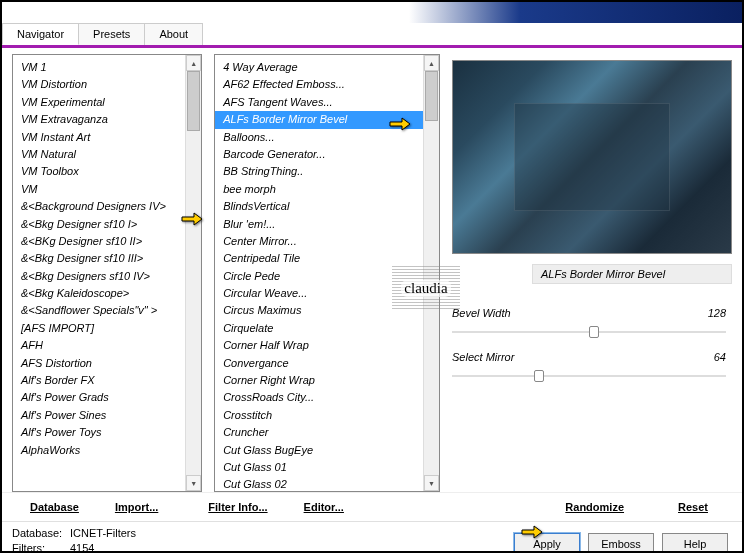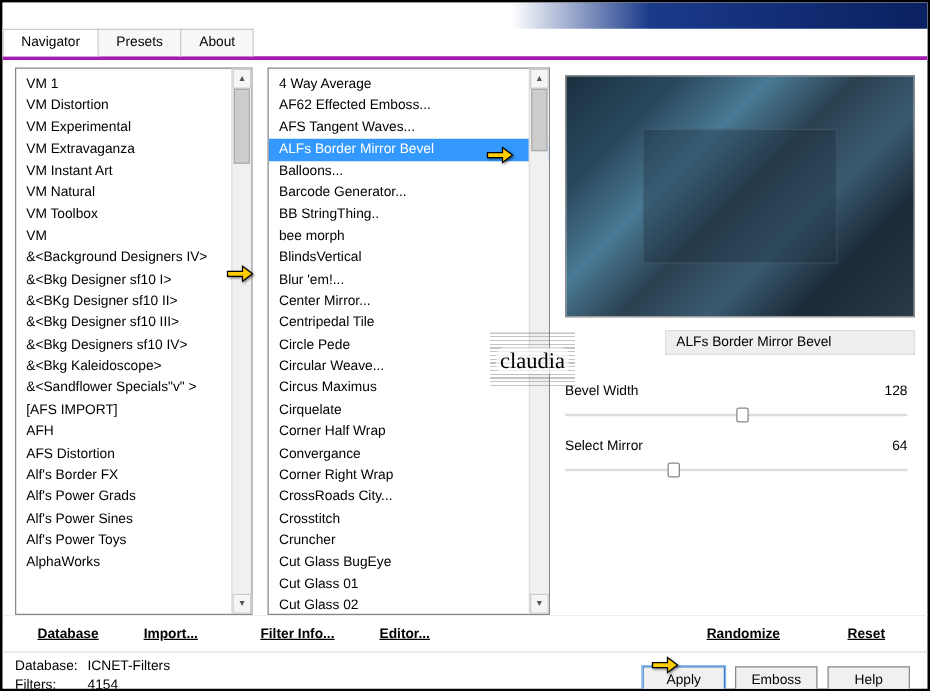--- a/index.html
+++ b/index.html
@@ -3,21 +3,21 @@
 <meta charset="utf-8">
 <style>
 * { margin: 0; padding: 0; box-sizing: border-box; font-family: "Segoe UI", Arial, sans-serif; font-size: 11px; }
 body { background: #fff; width: 744px; height: 553px; border: 2px solid #000; position: relative; overflow: hidden; }
 .header { background: linear-gradient(to right, #fff 0%, #fff 55%, #1a3a8a 70%, #0a2060 100%); height: 22px; display: flex; align-items: center; padding-right: 14px; }
 .header-title { color: #fff; font-weight: bold; font-style: italic; font-size: 14px; }
 .tabs { display: flex; border-bottom: 3px solid #a21caf; background: #fff; margin-top: -1px; }
 .tab { padding: 4px 14px; border: 1px solid #ccc; border-bottom: none; margin-right: -1px; background: #f8f8f8; cursor: pointer; }
 .tab.active { background: #fff; border-bottom: 1px solid #fff; position: relative; z-index: 1; }
 .main { display: flex; height: 444px; padding: 6px 0 0 0; }
-.col { position: relative; border: 1px solid #888; background: #fff; margin: 0 6px; }
+.col { position: relative; border: 1px solid #888; background: #fff; margin: 0 6px; font-style: italic; }
 .col1 { width: 192px; margin-left: 10px; }
 .col2 { width: 228px; }
 .col3 { flex: 1; border: none; margin-right: 10px; }
 .listbox { position: absolute; inset: 0; overflow: hidden; padding-top: 4px; }
 .list-item { padding: 1px 8px; white-space: nowrap; overflow: hidden; cursor: pointer; line-height: 1.4; }
 .list-item.selected { background: #3399ff; color: #fff; }
 .scrollbar { position: absolute; right: 0; top: 0; bottom: 0; width: 16px; background: #f0f0f0; border-left: 1px solid #ddd; }
 .sb-btn { height: 16px; background: #f5f5f5; border: 1px solid #ccc; display: flex; align-items: center; justify-content: center; font-size: 7px; color: #555; }
 .sb-thumb { position: absolute; left: 1px; right: 1px; background: #cdcdcd; border: 1px solid #aaa; }
 .preview { border: 1px solid #888; background: linear-gradient(135deg, #1a3040 0%, #2a4a5f 20%, #4a7a95 35%, #2a4050 50%, #3a5a70 65%, #1a2a38 80%, #2a3a48 100%); height: 194px; width: 280px; margin-left: auto; margin-top: 6px; position: relative; }
@@ -35,21 +35,21 @@
 .status { padding: 4px 10px; border-top: 1px solid #e0e0e0; display: flex; justify-content: space-between; align-items: flex-end; }
 .status-left { line-height: 1.4; }
 .status-lbl { display: inline-block; width: 58px; }
 .action-btns { display: flex; gap: 8px; padding-right: 4px; padding-bottom: 2px; }
 .btn { min-width: 66px; height: 22px; border: 1px solid #888; background: #f0f0f0; cursor: pointer; font-size: 11px; }
 .btn.primary { border: 1px solid #3a7ecf; outline: 1px solid #8ab8e8; }
 .cursor-hand { position: absolute; width: 24px; height: 20px; pointer-events: none; z-index: 100; }
 .cursor-hand svg { filter: drop-shadow(1px 1px 1px rgba(0,0,0,0.5)); }
 .watermark { position: absolute; left: 390px; top: 264px; width: 68px; height: 44px; z-index: 50; display:flex; align-items:center; justify-content:center;}
 .watermark .lines { position:absolute; inset:0; background: repeating-linear-gradient(#888 0, #888 1px, transparent 1px, transparent 3px); opacity:0.5;}
-.watermark .txt { font-family: cursive; font-size: 18px; background: rgba(255,255,255,0.7); padding:0 3px; border-radius: 6px; position:relative;}
+.watermark .txt { font-family: cursive; font-size: 15px; background: rgba(255,255,255,0.7); padding:0 3px; border-radius: 6px; position:relative;}
 </style>
 </head>
 <body>
 
 <div class="header">
   <span class="header-title">Filters Unlimited 2.0</span>
 </div>
 
 <div class="tabs">
   <div class="tab active">Navigator</div>

